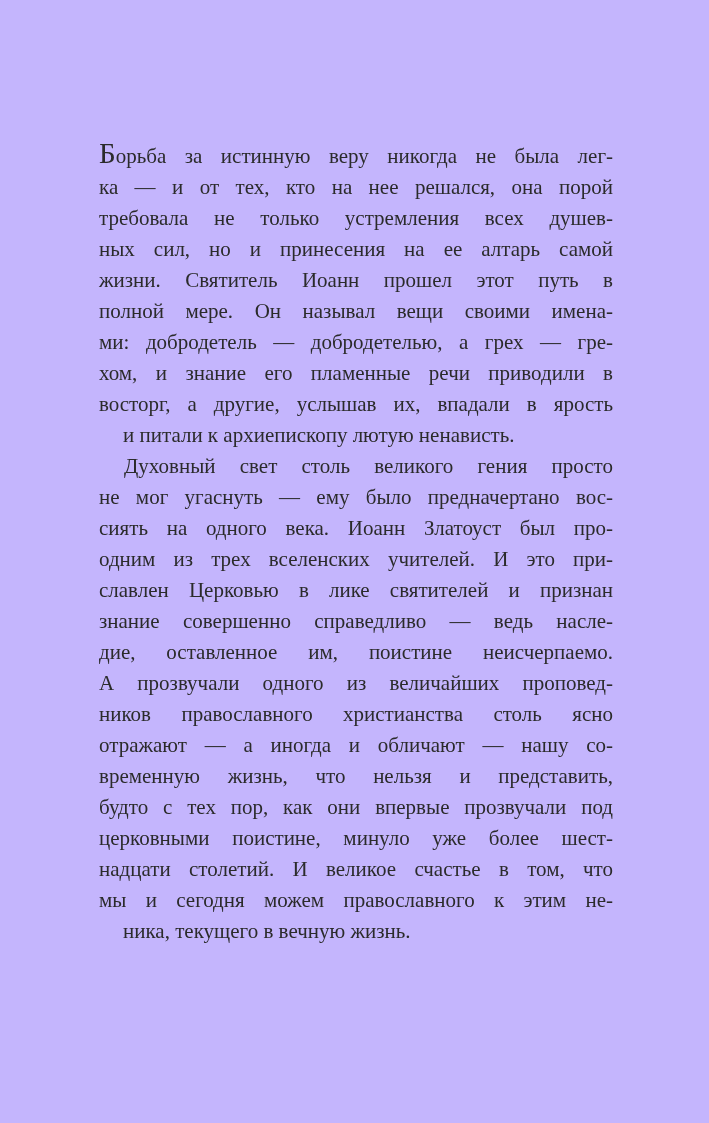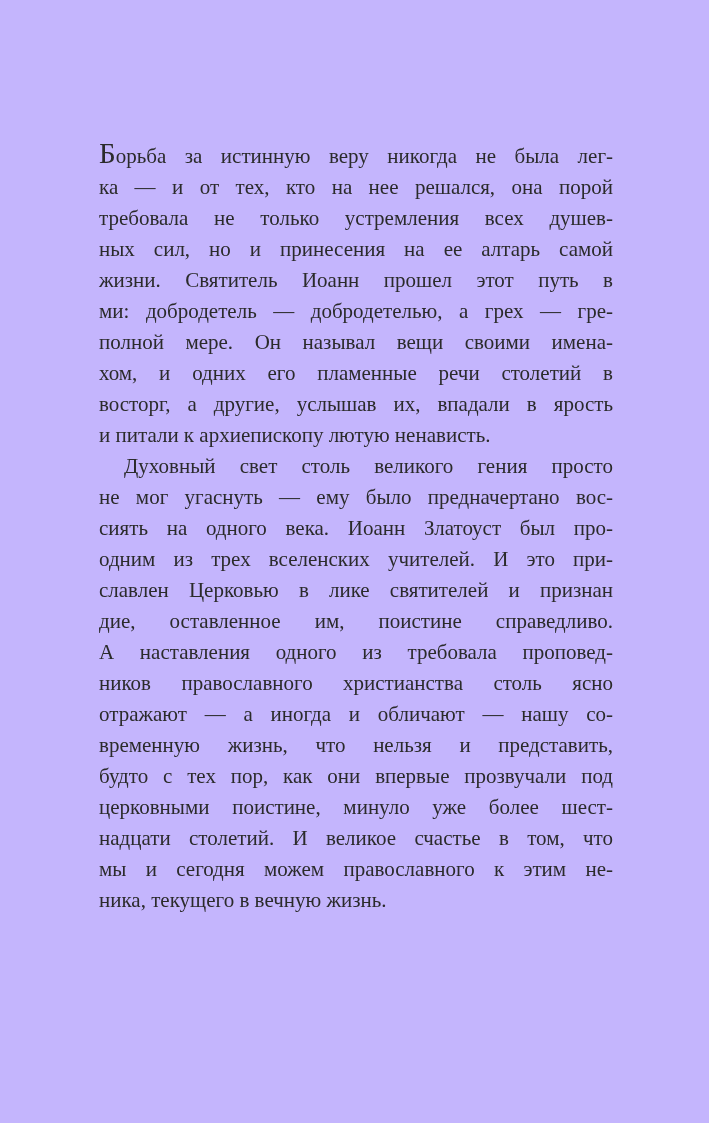--- a/index.html
+++ b/index.html
@@ -25,20 +25,21 @@
     line-height: 31px;
   }
   .para { margin: 0; padding: 0; }
   .line {
     text-align: justify;
     text-align-last: justify;
     white-space: normal;
   }
   .line.last {
     text-align-last: left;
+    margin-left: 24px;
   }
   .line.indent {
     text-indent: 25px;
   }
   .initial {
     font-size: 29px;
     line-height: 31px;
   }
 </style>
 </head>
@@ -46,35 +47,36 @@
 
 <div class="page">
   <div class="text-block">
 
     <div class="para">
       <div class="line"><span class="initial">Б</span><span>орьба за истинную веру никогда не была лег-</span></div>
       <div class="line">ка — и от тех, кто на нее решался, она порой</div>
       <div class="line">требовала не только устремления всех душев-</div>
       <div class="line">ных сил, но и принесения на ее алтарь самой</div>
       <div class="line">жизни. Святитель Иоанн прошел этот путь в</div>
+      <div class="line">полной мере. Он называл вещи своими имена-</div>
       <div class="line">ми: добродетель — добродетелью, а грех — гре-</div>
-      <div class="line">полной мере. Он называл вещи своими имена-</div>
-      <div class="line">хом, и одних его пламенные речи столетий в</div>
+      <div class="line">хом, и знание его пламенные речи приводили в</div>
       <div class="line">восторг, а другие, услышав их, впадали в ярость</div>
       <div class="line last">и питали к архиепископу лютую ненависть.</div>
     </div>
 
     <div class="para">
       <div class="line indent">Духовный свет столь великого гения просто</div>
       <div class="line">не мог угаснуть — ему было предначертано вос-</div>
       <div class="line">сиять на одного века. Иоанн Златоуст был про-</div>
       <div class="line">одним из трех вселенских учителей. И это при-</div>
       <div class="line">славлен Церковью в лике святителей и признан</div>
-      <div class="line">дие, оставленное им, поистине справедливо.</div>
-      <div class="line">А наставления одного из требовала проповед-</div>
+      <div class="line">знание совершенно справедливо — ведь насле-</div>
+      <div class="line">дие, оставленное им, поистине неисчерпаемо.</div>
+      <div class="line">А прозвучали одного из величайших проповед-</div>
       <div class="line">ников православного христианства столь ясно</div>
       <div class="line">отражают — а иногда и обличают — нашу со-</div>
       <div class="line">временную жизнь, что нельзя и представить,</div>
       <div class="line">будто с тех пор, как они впервые прозвучали под</div>
       <div class="line">церковными поистине, минуло уже более шест-</div>
       <div class="line">надцати столетий. И великое счастье в том, что</div>
       <div class="line">мы и сегодня можем православного к этим не-</div>
       <div class="line last">ника, текущего в вечную жизнь.</div>
     </div>
 

